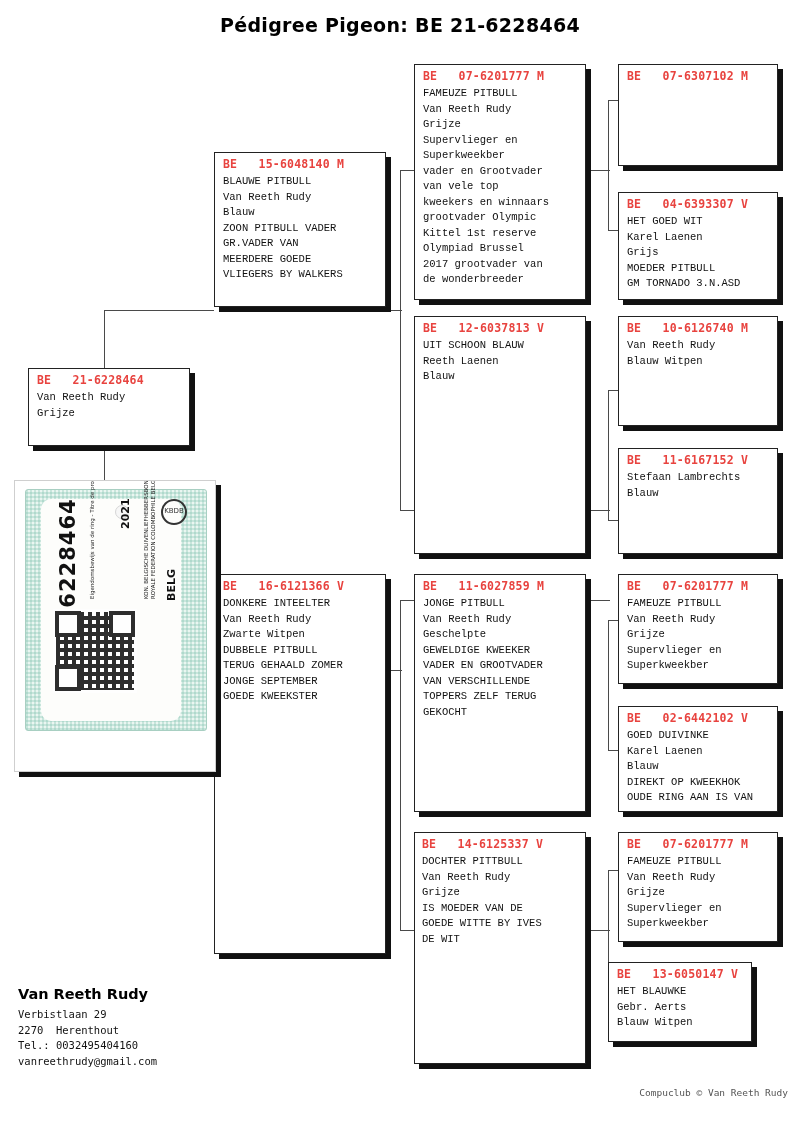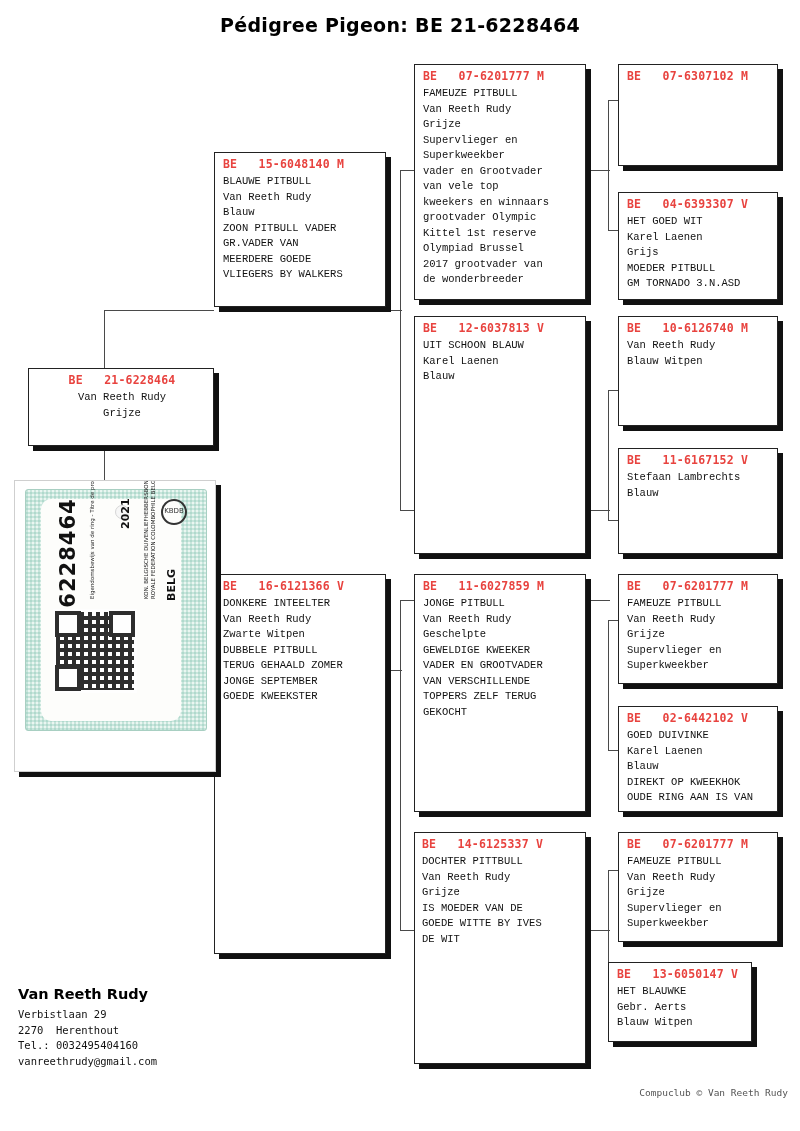--- a/index.html
+++ b/index.html
@@ -263,21 +263,21 @@
 <div class="conn v" style="left:608px; top:620px; height:130px;"></div>
 <div class="conn h" style="left:608px; top:620px; width:14px;"></div>
 <div class="conn h" style="left:608px; top:750px; width:14px;"></div>
 <div class="conn h" style="left:590px; top:600px; width:20px;"></div>
 
 <div class="conn v" style="left:608px; top:870px; height:130px;"></div>
 <div class="conn h" style="left:608px; top:870px; width:14px;"></div>
 <div class="conn h" style="left:608px; top:1000px; width:14px;"></div>
 <div class="conn h" style="left:590px; top:930px; width:20px;"></div>
 
-<div class="box" style="left:28px; top:368px; width:186px; height:78px;text-align:center;">
+<div class="box" style="left:28px; top:368px; width:162px; height:78px;">
   <div class="ring">BE   21-6228464</div>
   <div class="lines">Van Reeth Rudy
 Grijze</div>
 </div>
 
 <div class="box" style="left:214px; top:152px; width:172px; height:155px;">
   <div class="ring">BE   15-6048140 M</div>
   <div class="lines">BLAUWE PITBULL
 Van Reeth Rudy
 Blauw
@@ -309,21 +309,21 @@
 kweekers en winnaars
 grootvader Olympic
 Kittel 1st reserve
 Olympiad Brussel
 2017 grootvader van
 de wonderbreeder</div>
 </div>
 <div class="box" style="left:414px; top:316px; width:172px; height:238px;">
   <div class="ring">BE   12-6037813 V</div>
   <div class="lines">UIT SCHOON BLAUW
-Karel Laenen
+Reeth Laenen
 Blauw</div>
 </div>
 <div class="box" style="left:414px; top:574px; width:172px; height:238px;">
   <div class="ring">BE   11-6027859 M</div>
   <div class="lines">JONGE PITBULL
 Van Reeth Rudy
 Geschelpte
 GEWELDIGE KWEEKER
 VADER EN GROOTVADER
 VAN VERSCHILLENDE

